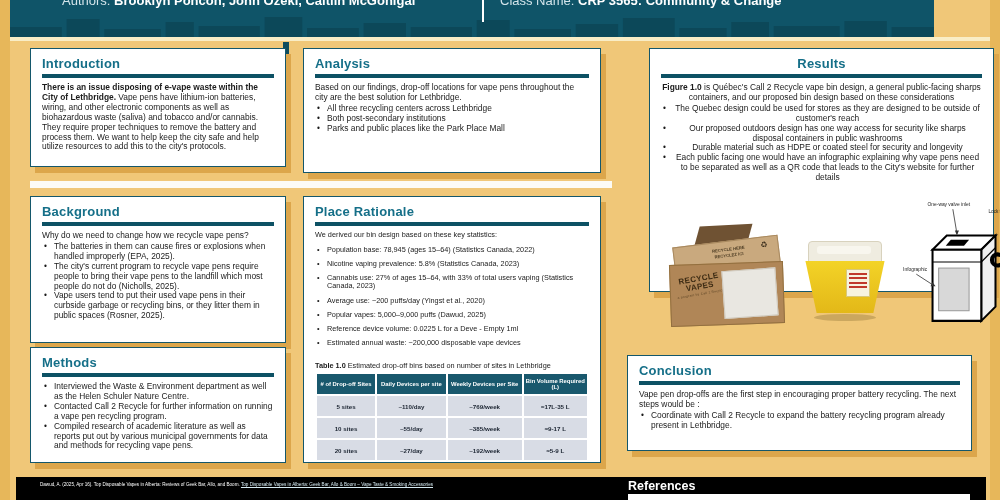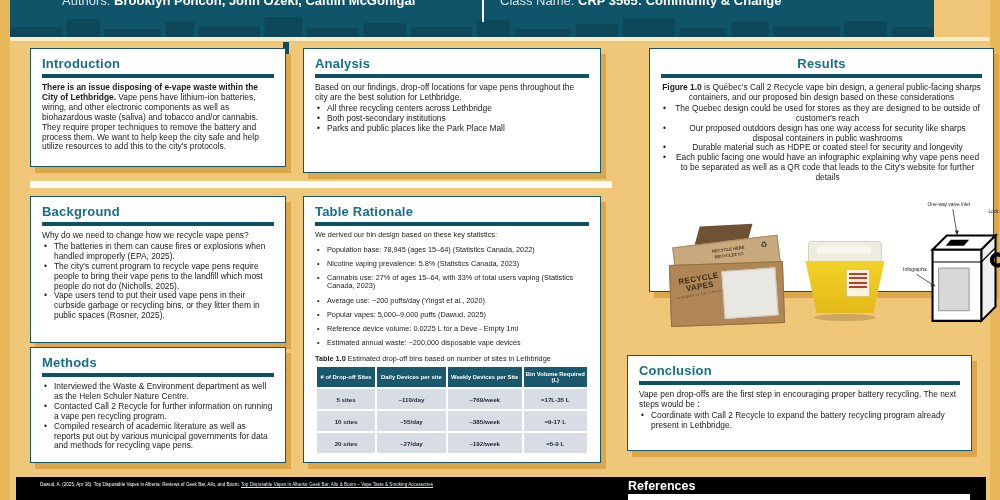--- a/index.html
+++ b/index.html
@@ -31,21 +31,21 @@
   #card-background{left:30px;top:196px;width:256px;height:147px;}
   #card-methods{left:30px;top:347px;width:256px;height:116px;}
   #card-analysis{left:303px;top:48px;width:298px;height:125px;}
   #card-design{left:303px;top:196px;width:298px;height:267px;}
   #card-results{left:649px;top:48px;width:345px;height:244px;text-align:center;}
   #card-conclusion{left:627px;top:355px;width:345px;height:96px;}
 
   #card-design .body, #card-design ul.bullets{font-size:7.3px;}
   #card-design .body{margin-bottom:6px;}
   ul.spread li{margin-bottom:5.5px;}
-  .caption{font-size:7.3px;color:#1b1b1b;margin:7px 0 2px;}
+  .caption{font-size:7.3px;color:#1b1b1b;margin:14px 0 2px;}
 
   table.bins{width:100%;border-collapse:separate;border-spacing:2.5px;table-layout:fixed;}
   table.bins th{background:#19586d;color:#ffffff;font-size:5.9px;font-weight:700;padding:4px 1px;text-align:center;}
   table.bins td{background:#d8dce5;color:#222b38;font-size:6.2px;font-weight:700;padding:6.5px 1px;text-align:center;}
   table.bins col.c1{width:22%;} table.bins col.c2{width:26%;}
   table.bins col.c3{width:28%;} table.bins col.c4{width:24%;}
 
   
   .figures{position:absolute;left:10px;top:170px;width:322px;height:110px;}
   .fig-box{position:absolute;left:8px;top:8px;width:118px;height:98px;}
@@ -148,21 +148,21 @@
     <div class="rule"></div>
     <p class="body">Based on our findings, drop-off locations for vape pens throughout the city are the best solution for Lethbridge.</p>
     <ul class="bullets">
         <li>All three recycling centers across Lethbridge</li>
         <li>Both post-secondary institutions</li>
         <li>Parks and public places like the Park Place Mall</li>
       </ul>
   </section>
 
   <section class="card" id="card-design">
-    <h2>Table Rationale</h2>
+    <h2>Place Rationale</h2>
     <div class="rule"></div>
     <p class="body">We derived our bin design based on these key statistics:</p>
     <ul class="bullets spread">
         <li>Population base: 78,945 (ages 15–64) (Statistics Canada, 2022)</li>
         <li>Nicotine vaping prevalence: 5.8% (Statistics Canada, 2023)</li>
         <li>Cannabis use: 27% of ages 15–64, with 33% of total users vaping (Statistics Canada, 2023)</li>
         <li>Average use: ~200 puffs/day (Yingst et al., 2020)</li>
         <li>Popular vapes: 5,000–9,000 puffs (Dawud, 2025)</li>
         <li>Reference device volume: 0.0225 L for a Deve - Empty 1ml</li>
         <li>Estimated annual waste: ~200,000 disposable vape devices</li>

